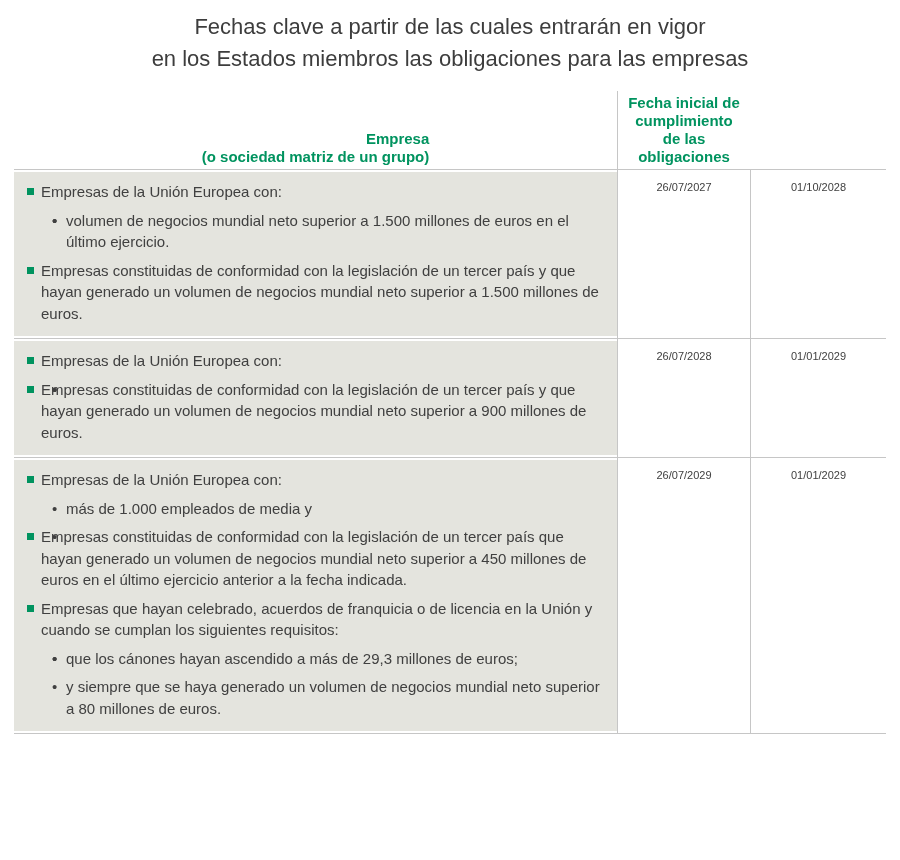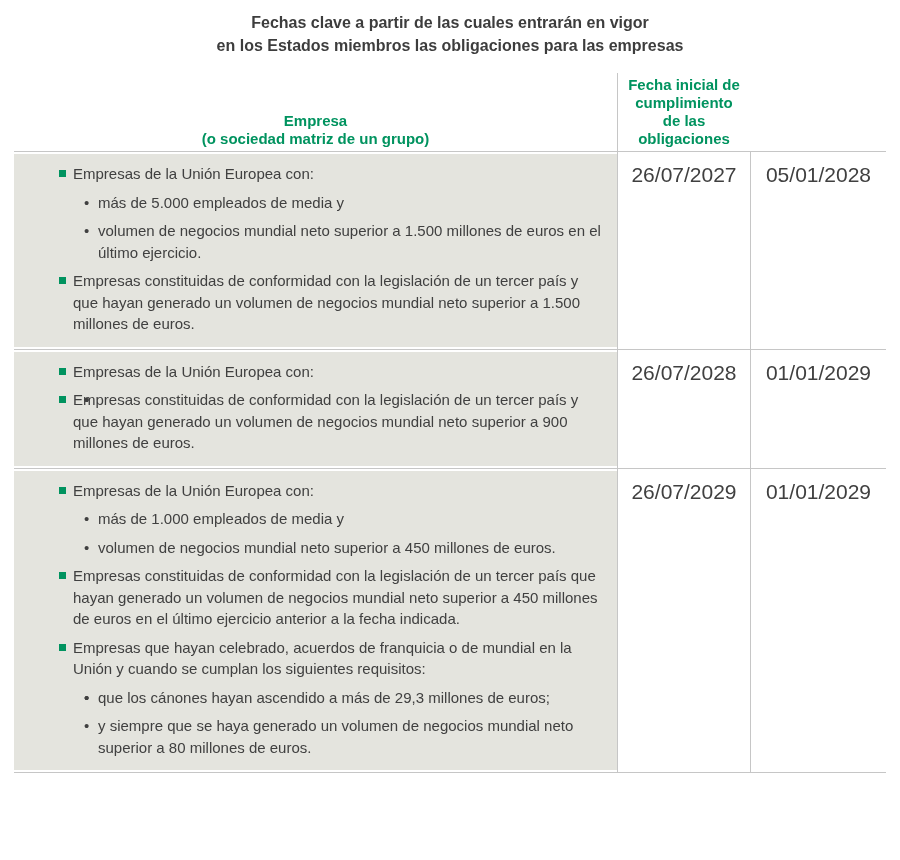--- a/index.html
+++ b/index.html
@@ -15,23 +15,23 @@
     width: 900px;
     height: 860px;
     background: #ffffff;
     font-family: "Liberation Sans", sans-serif;
     position: relative;
     overflow: hidden;
   }
   .title {
     padding-top: 11px;
     text-align: center;
-    font-size: 16px;
-    line-height: 23px;
-    font-weight: bold;
+    font-size: 22px;
+    line-height: 32px;
+    font-weight: normal;
     color: var(--title-text);
     white-space: pre-line;
   }
   .tbl {
     margin: 16px 14px 0 14px;
   }
   .hdr-row {
     display: flex;
     align-items: stretch;
     min-height: 78px;
@@ -41,21 +41,21 @@
     align-items: flex-end;
     justify-content: center;
     text-align: center;
     color: var(--accent-green);
     font-weight: bold;
     font-size: 15px;
     line-height: 18px;
     padding-bottom: 3px;
     white-space: pre-line;
   }
-  .w-col1 { width: 603px; }
+  .w-col1 { width: 603px; text-align: right; }
   .w-col2 { width: 133px; }
   .w-col3 { flex: 1; }
   .vline { border-left: 1px solid var(--border); }
   .body-row {
     display: flex;
     align-items: stretch;
     border-top: 1px solid var(--border);
   }
   .body-row:last-of-type { border-bottom: 1px solid var(--border); }
   .cell-empresa {
@@ -63,30 +63,29 @@
     padding: 2px 0;
   }
   .cell-empresa-inner {
     background: var(--row-bg);
     height: 100%;
     padding: 9px 14px 12px 0;
   }
   .cell-date {
     text-align: center;
     padding-top: 11px;
-    font-size: 21px;
+    font-size: 11px;
     color: var(--body-text);
   }
   .li {
     position: relative;
     font-size: 15px;
     line-height: 21.5px;
     color: var(--body-text);
     margin-top: 7px;
-    margin-left: 32px;
   }
   .li:first-child { margin-top: 0; }
   .li.square { padding-left: 27px; }
   .li.dot { padding-left: 52px; }
   .sq-bullet {
     position: absolute;
     left: 13px;
     top: 7px;
     width: 7px;
     height: 7px;
@@ -117,50 +116,50 @@
       <div class="hdr-cell w-col2 vline">Fecha inicial de
 cumplimiento
 de las
 obligaciones</div>
     </div>
 
     <div class="body-row">
       <div class="cell-empresa">
         <div class="cell-empresa-inner">
           <div class="li square"><span class="sq-bullet"></span><span>Empresas de la Unión Europea con:</span></div>
-          <div class="li dot"><span class="dot-bullet">•</span><span>más de 5.000 empleados de media y</span></div>
+          <div class="li dot"><span class="dot-bullet">•</span></div>
           <div class="li dot"><span class="dot-bullet">•</span><span>volumen de negocios mundial neto superior a 1.500 millones de euros en el último ejercicio.</span></div>
           <div class="li square"><span class="sq-bullet"></span><span>Empresas constituidas de conformidad con la legislación de un tercer país y que hayan generado un volumen de negocios mundial neto superior a 1.500 millones de euros.</span></div>
         </div>
       </div>
       <div class="cell-date w-col2 vline">26/07/2027</div>
-      <div class="cell-date w-col3 vline">05/01/2028</div>
+      <div class="cell-date w-col3 vline">01/10/2028</div>
     </div>
 
     <div class="body-row">
       <div class="cell-empresa">
         <div class="cell-empresa-inner">
           <div class="li square"><span class="sq-bullet"></span><span>Empresas de la Unión Europea con:</span></div>
           <div class="li dot"><span class="dot-bullet">•</span></div>
           <div class="li dot"><span class="dot-bullet">•</span></div>
           <div class="li square"><span class="sq-bullet"></span><span>Empresas constituidas de conformidad con la legislación de un tercer país y que hayan generado un volumen de negocios mundial neto superior a 900 millones de euros.</span></div>
         </div>
       </div>
       <div class="cell-date w-col2 vline">26/07/2028</div>
       <div class="cell-date w-col3 vline">01/01/2029</div>
     </div>
 
     <div class="body-row">
       <div class="cell-empresa">
         <div class="cell-empresa-inner">
           <div class="li square"><span class="sq-bullet"></span><span>Empresas de la Unión Europea con:</span></div>
           <div class="li dot"><span class="dot-bullet">•</span><span>más de 1.000 empleados de media y</span></div>
-          <div class="li dot"><span class="dot-bullet">•</span><span>volumen de negocios mundial neto superior a 450 millones de euros.</span></div>
+          <div class="li dot"><span class="dot-bullet">•</span></div>
           <div class="li square"><span class="sq-bullet"></span><span>Empresas constituidas de conformidad con la legislación de un tercer país que hayan generado un volumen de negocios mundial neto superior a 450 millones de euros en el último ejercicio anterior a la fecha indicada.</span></div>
-          <div class="li square"><span class="sq-bullet"></span><span>Empresas que hayan celebrado, acuerdos de franquicia o de mundial en la Unión y cuando se cumplan los siguientes requisitos:</span></div>
+          <div class="li square"><span class="sq-bullet"></span><span>Empresas que hayan celebrado, acuerdos de franquicia o de licencia en la Unión y cuando se cumplan los siguientes requisitos:</span></div>
           <div class="li dot"><span class="dot-bullet">•</span></div>
           <div class="li dot"><span class="dot-bullet">•</span><span>que los cánones hayan ascendido a más de 29,3 millones de euros;</span></div>
           <div class="li dot"><span class="dot-bullet">•</span><span>y siempre que se haya generado un volumen de negocios mundial neto superior a 80 millones de euros.</span></div>
         </div>
       </div>
       <div class="cell-date w-col2 vline">26/07/2029</div>
       <div class="cell-date w-col3 vline">01/01/2029</div>
     </div>
 
   </div>

